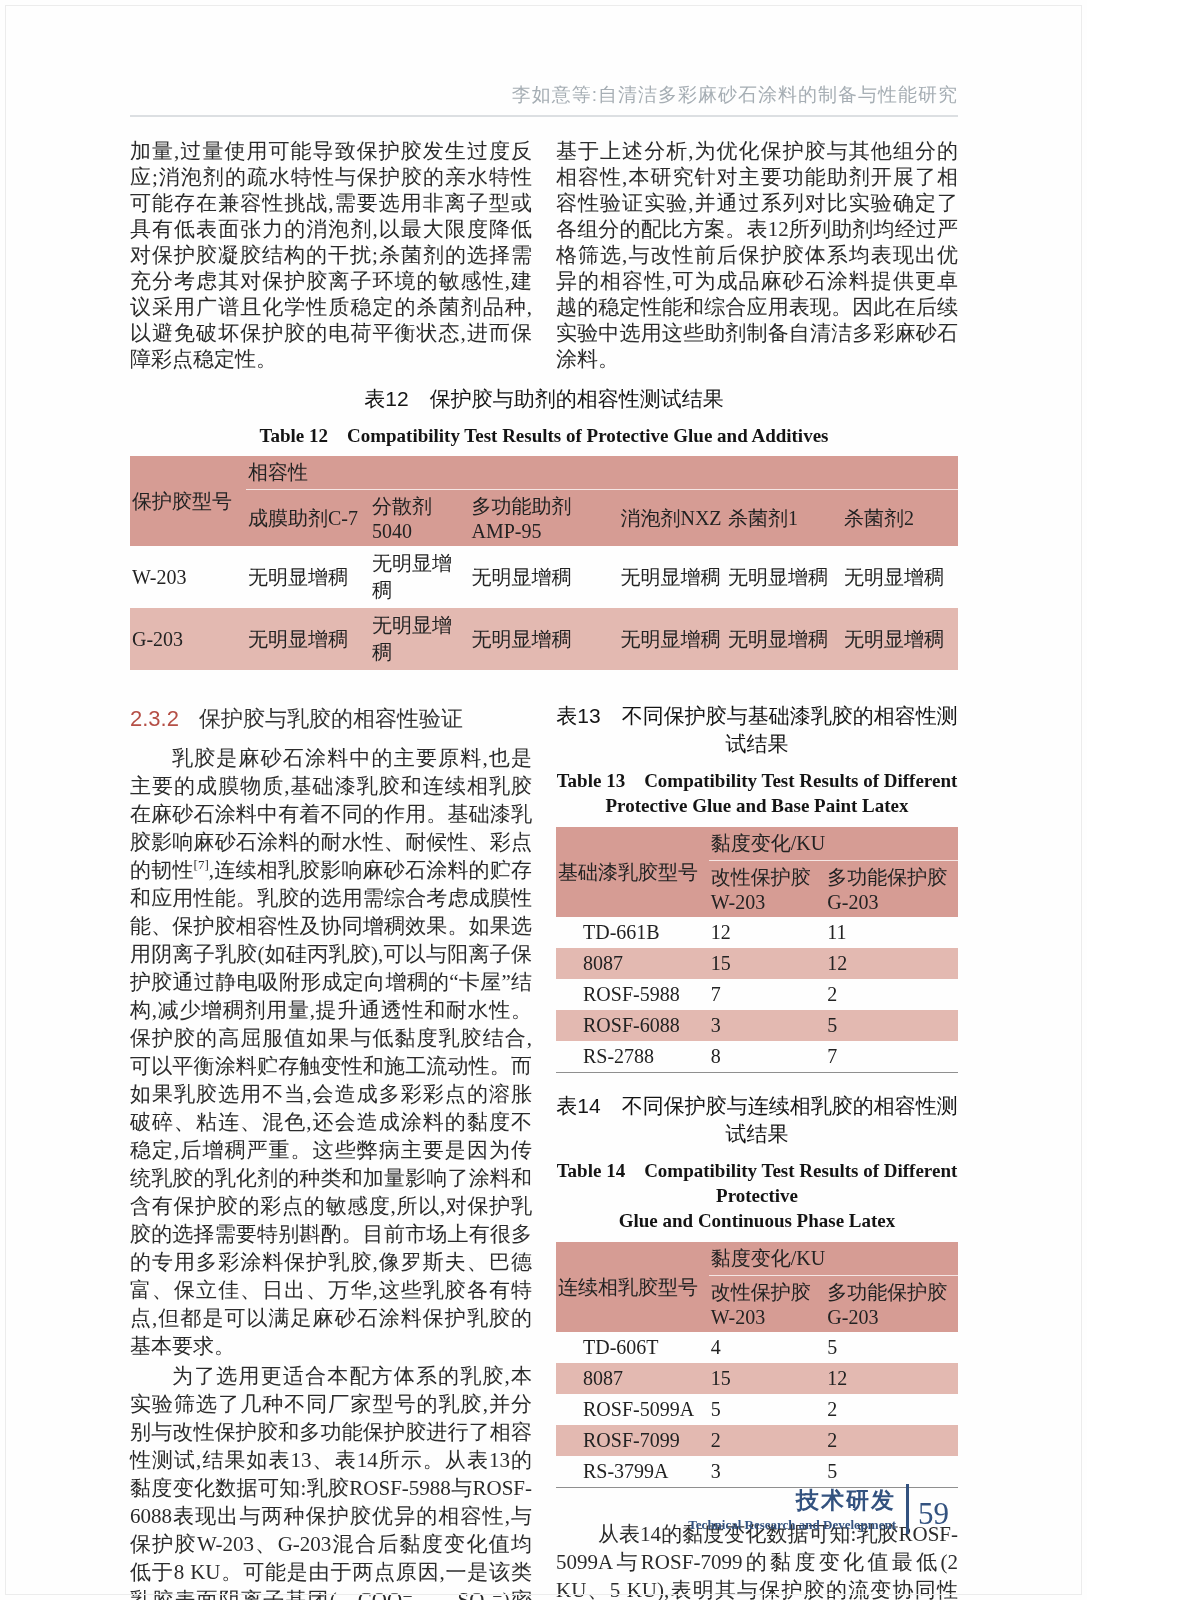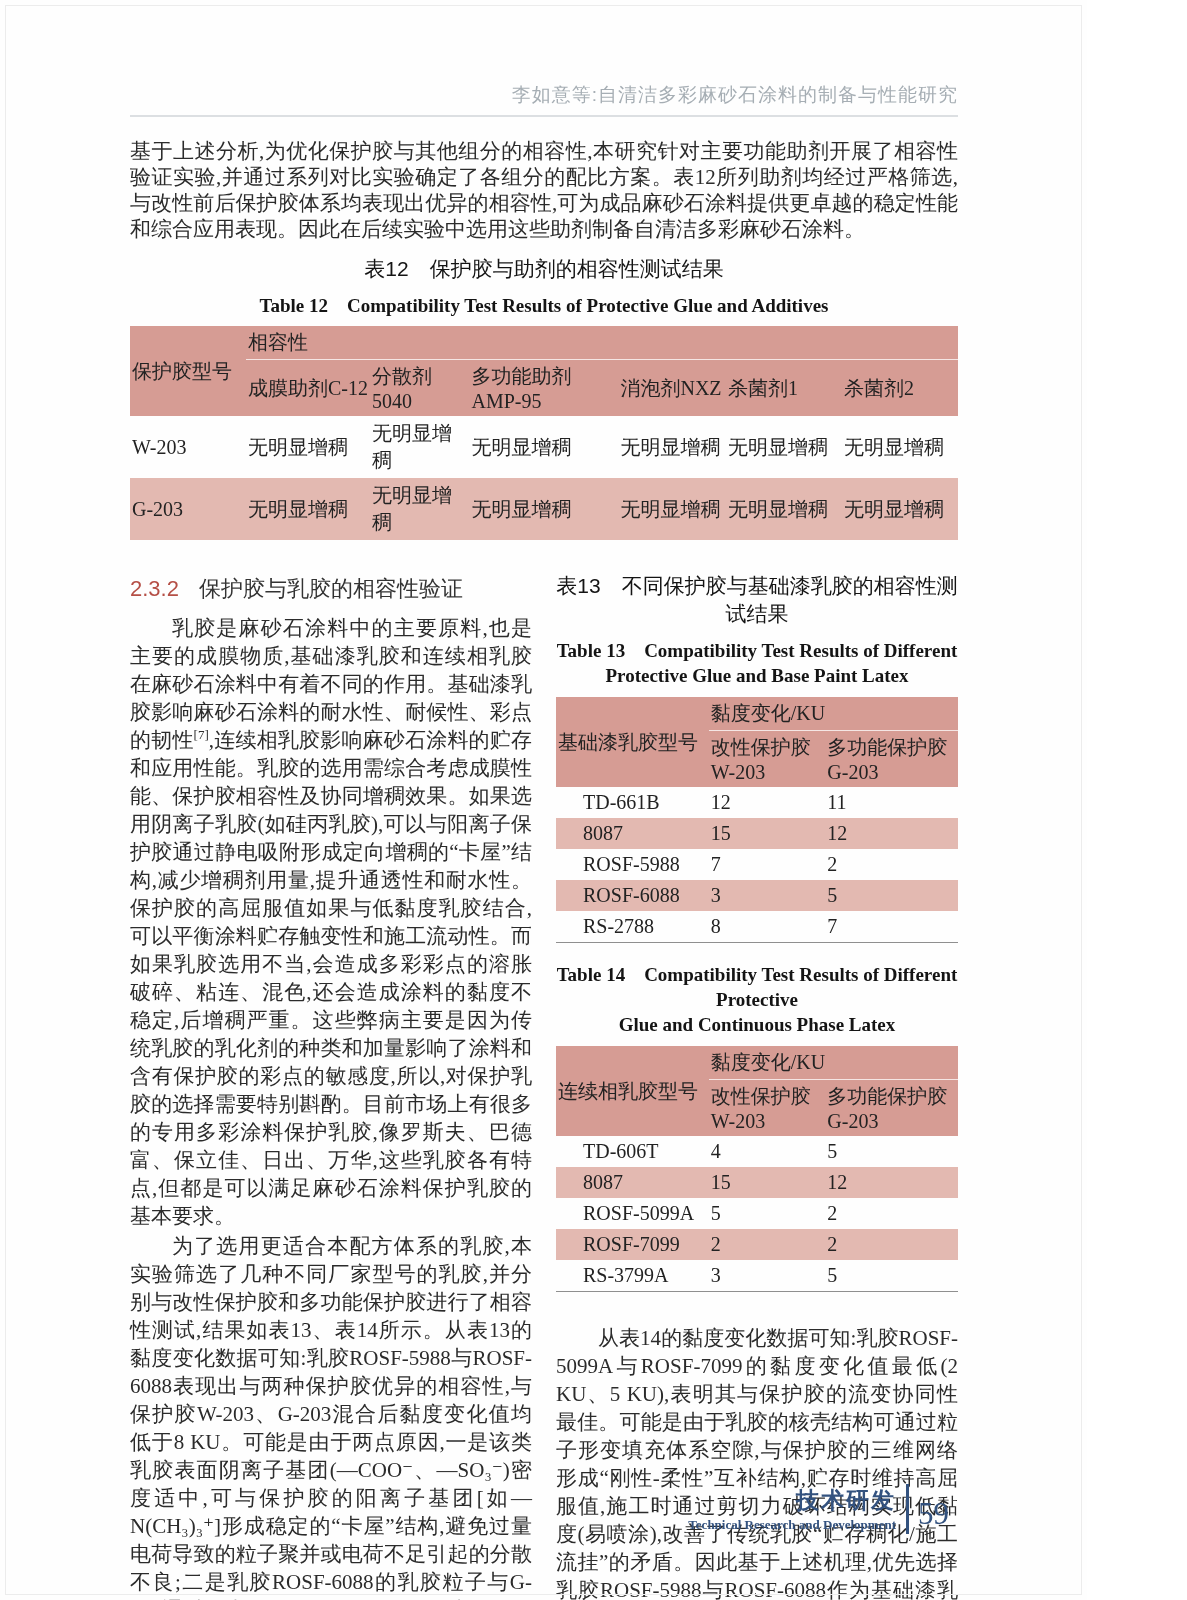--- a/index.html
+++ b/index.html
@@ -84,20 +84,23 @@
 </head>
 <body>
 
 <div class="page">
   <div class="inner">
 
     <div class="running-head">李如意等:自清洁多彩麻砂石涂料的制备与性能研究</div>
     <div class="head-rule"></div>
 
     <div class="two-col top-row">
+      <div class="col">
+        <p class="body-text">加量,过量使用可能导致保护胶发生过度反应;消泡剂的疏水特性与保护胶的亲水特性可能存在兼容性挑战,需要选用非离子型或具有低表面张力的消泡剂,以最大限度降低对保护胶凝胶结构的干扰;杀菌剂的选择需充分考虑其对保护胶离子环境的敏感性,建议采用广谱且化学性质稳定的杀菌剂品种,以避免破坏保护胶的电荷平衡状态,进而保障彩点稳定性。</p>
+      </div>
       <div class="col">
         <p class="body-text">基于上述分析,为优化保护胶与其他组分的相容性,本研究针对主要功能助剂开展了相容性验证实验,并通过系列对比实验确定了各组分的配比方案。表12所列助剂均经过严格筛选,与改性前后保护胶体系均表现出优异的相容性,可为成品麻砂石涂料提供更卓越的稳定性能和综合应用表现。因此在后续实验中选用这些助剂制备自清洁多彩麻砂石涂料。</p>
       </div>
     </div>
 
     <div class="caption t12-caption">
       <div class="cap-cn">表12　保护胶与助剂的相容性测试结果</div>
       <div class="cap-en">Table 12　Compatibility Test Results of Protective Glue and Additives</div>
     </div>
     <table class="dtable t12">
@@ -109,21 +112,21 @@
           <col style="width:13%">
           <col style="width:14%">
           <col style="width:14%">
       </colgroup>
       <thead>
         <tr>
           <th rowspan="2" class="rowhead-cell">保护胶型号</th>
           <th colspan="6" class="group-cell">相容性</th>
         </tr>
         <tr>
-          <th class="sub-cell">成膜助剂C-12</th>
+          <th class="sub-cell">成膜助剂C-7</th>
           <th class="sub-cell">分散剂5040</th>
           <th class="sub-cell">多功能助剂AMP-95</th>
           <th class="sub-cell">消泡剂NXZ</th>
           <th class="sub-cell">杀菌剂1</th>
           <th class="sub-cell">杀菌剂2</th>
         </tr>
       </thead>
       <tbody>
           <tr>
             <td>W-203</td>
@@ -201,20 +204,21 @@
               </tr>
               <tr>
                 <td>RS-2788</td>
                 <td>8</td>
                 <td>7</td>
               </tr>
             </tbody>
         </table>
 
         <div class="caption t14-caption">
+          <div class="cap-cn">表14　不同保护胶与连续相乳胶的相容性测试结果</div>
           <div class="cap-en">Table 14　Compatibility Test Results of Different Protective</div>
           <div class="cap-en" style="margin-top:0;">Glue and Continuous Phase Latex</div>
         </div>
         <table class="dtable t14 left-first">
           <colgroup>
               <col style="width:38%">
               <col style="width:29%">
               <col style="width:33%">
             </colgroup>
           <thead>

